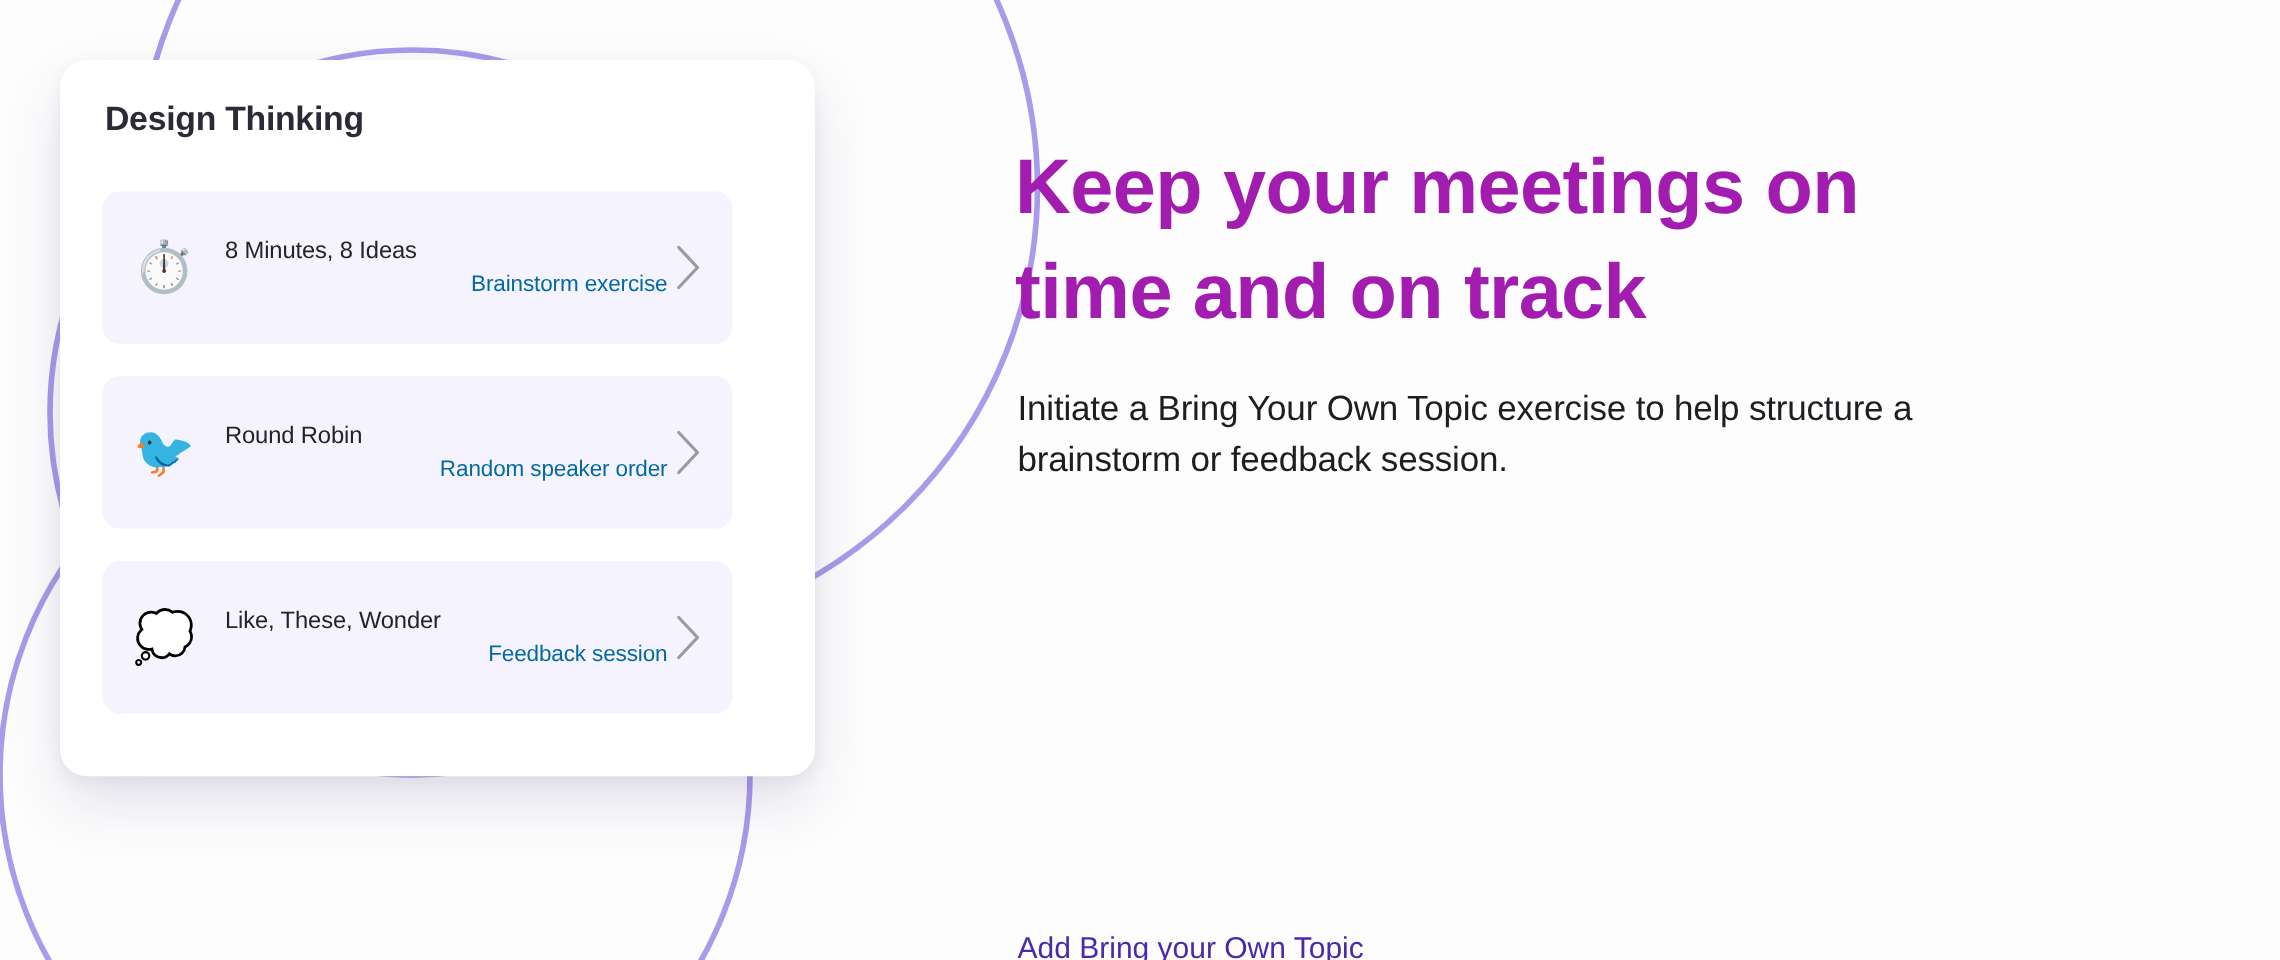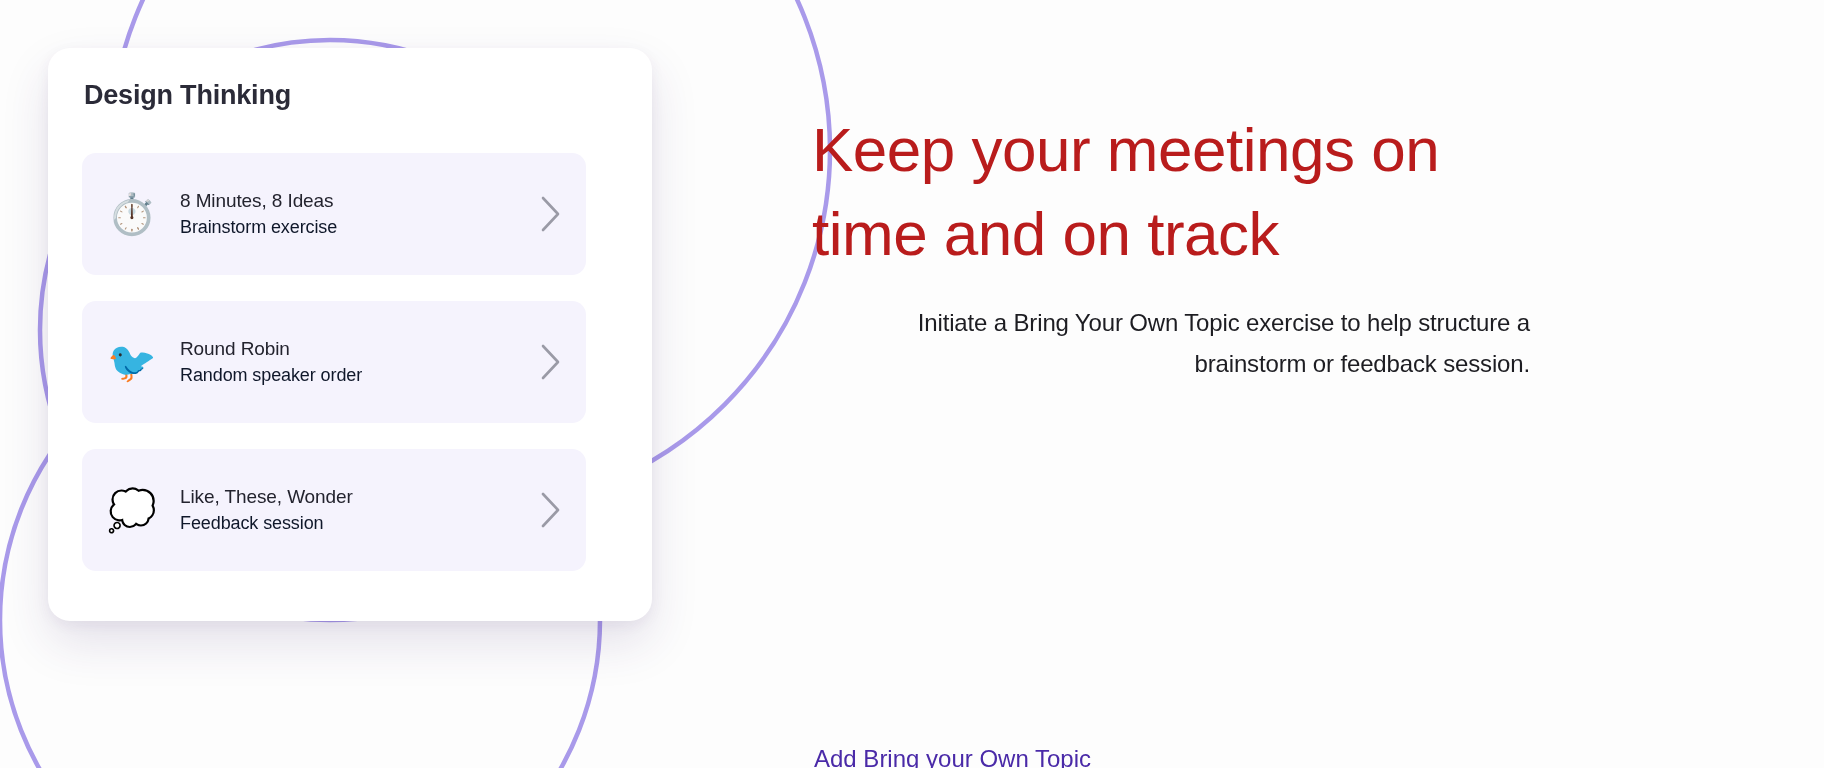--- a/index.html
+++ b/index.html
@@ -106,23 +106,24 @@
     font-weight: 400;
     color: #23232e;
     letter-spacing: -0.1px;
     margin-bottom: 5px;
     white-space: nowrap;
   }
 
   .row-sub {
     font-size: 18px;
     font-weight: 400;
-    color: #0f172a;
+    color: #0369a1;
     letter-spacing: -0.1px;
     white-space: nowrap;
+    text-align: right;
   }
 
   .row-chevron {
     flex: 0 0 auto;
     width: 34px;
     height: 46px;
     display: flex;
     align-items: center;
     justify-content: center;
   }
@@ -137,35 +138,34 @@
     height: 768px;
   }
 
   #headline {
     position: absolute;
     left: 0;
     top: 66px;
     width: 720px;
     font-size: 62px;
     line-height: 84px;
-    font-weight: 400;
-    color: #b91c1c;
+    font-weight: 700;
+    color: #a21caf;
     letter-spacing: -0.5px;
   }
 
   .body-para {
     position: absolute;
     left: 2px;
     width: 716px;
-    font-size: 24px;
+    font-size: 28px;
     line-height: 41px;
     font-weight: 400;
     color: #1d1d22;
     letter-spacing: -0.15px;
-    text-align: right;
   }
   #para-1 { top: 278px; }
   #para-2 { top: 392px; }
 
   #cta-link {
     position: absolute;
     left: 2px;
     top: 742px;
     font-size: 24px;
     line-height: 34px;

